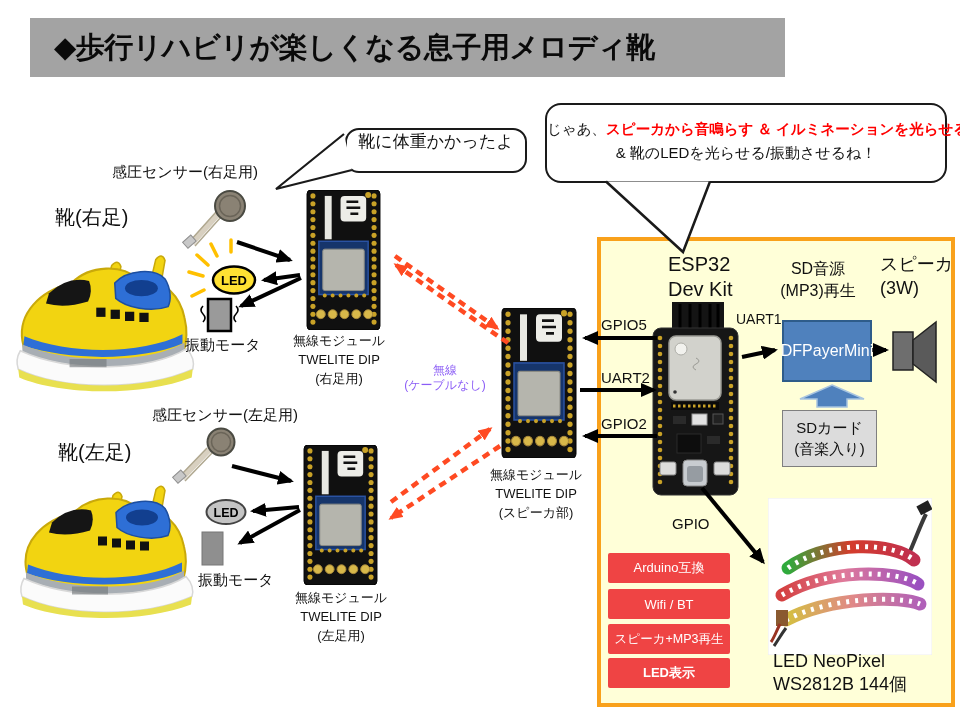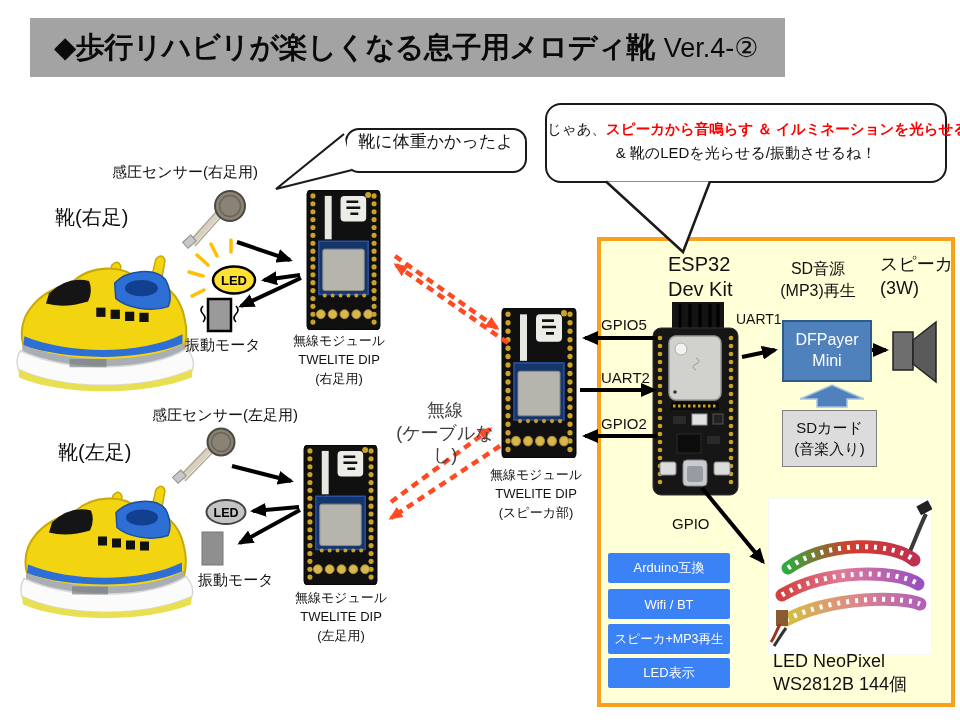--- a/index.html
+++ b/index.html
@@ -24,53 +24,52 @@
   .lbl{z-index:7;line-height:1.25;}
   .center{text-align:center;}
   #lbl-shoe-r{left:55px;top:205px;font-size:20px;}
   #lbl-sensor-r{left:112px;top:163px;font-size:15px;}
   #lbl-motor-r{left:185px;top:336px;font-size:15px;}
   #lbl-module-r{left:283px;top:332px;width:112px;font-size:13px;line-height:1.45;}
   #lbl-shoe-l{left:58px;top:440px;font-size:20px;}
   #lbl-sensor-l{left:152px;top:406px;font-size:15px;}
   #lbl-motor-l{left:198px;top:571px;font-size:15px;}
   #lbl-module-l{left:285px;top:589px;width:112px;font-size:13px;line-height:1.45;}
-  #lbl-wireless{left:387px;top:363px;width:116px;font-size:18px;color:#404040;line-height:1.25;margin-top:36px;}
+  #lbl-wireless{left:387px;top:363px;width:116px;font-size:12px;color:#8b5cf6;line-height:1.25;}
   #lbl-module-c{left:477px;top:466px;width:118px;font-size:13px;line-height:1.45;}
   #lbl-gpio5{left:601px;top:316px;font-size:15px;}
   #lbl-uart2{left:601px;top:369px;font-size:15px;}
   #lbl-gpio2{left:601px;top:415px;font-size:15px;}
   #lbl-uart1{left:736px;top:311px;font-size:14px;}
   #lbl-gpio{left:672px;top:515px;font-size:15px;}
   #lbl-esp32{left:668px;top:252px;font-size:20px;line-height:1.25;}
   #lbl-sdsrc{left:768px;top:258px;width:100px;font-size:16px;line-height:1.4;}
   #lbl-spk{left:880px;top:252px;font-size:18px;line-height:1.35;}
   #lbl-neopixel{left:773px;top:650px;font-size:18px;line-height:1.3;}
   #lbl-made{left:474px;top:641px;width:118px;font-size:22px;font-weight:700;color:#F9A11B;line-height:1.22;}
   
   #dfplayer-box{left:782px;top:320px;width:90px;height:62px;background:#4F81BD;border:2.5px solid #2E5C8A;box-sizing:border-box;color:#fff;
-    display:flex;flex-direction:column;align-items:center;justify-content:center;font-size:16px;line-height:1.3;z-index:7;}
+    display:flex;flex-direction:row;align-items:center;justify-content:center;font-size:16px;line-height:1.3;z-index:7;}
   #sdcard-box{left:782px;top:410px;width:95px;height:57px;background:#DCDCDC;border:1.5px solid #7f7f7f;box-sizing:border-box;
     display:flex;flex-direction:column;align-items:center;justify-content:center;font-size:15px;line-height:1.35;z-index:7;}
-  .feat-btn{left:608px;width:122px;height:30px;background:#3b82f6;border-radius:2px;color:#fff;
+  .feat-btn{left:608px;width:122px;height:30px;background:#ef4444;border-radius:2px;color:#fff;
     display:flex;align-items:center;justify-content:center;font-size:13px;z-index:7;}
-  #feat-0{top:553px;} #feat-1{top:589px;} #feat-2{top:624px;font-size:12.5px;} #feat-3{top:658px;}
+  #feat-0{top:553px;} #feat-1{top:589px;} #feat-2{top:624px;font-size:12.5px;} #feat-3{top:658px;font-weight:bold;}
   
   .imgsvg{position:absolute;z-index:3;}
   #overlay{position:absolute;left:0;top:0;z-index:6;pointer-events:none;}
   #strip-panel{left:768px;top:498px;}
 </style>
 </head>
 <body>
 
 <div id="canvas">
 
   <div id="titlebar" class="abs">
     <span class="t-main">◆歩行リハビリが楽しくなる息子用メロディ靴</span>
-    <span class="t-ver">Ver.4-②</span>
   </div>
 
   <div id="unit-box" class="abs"></div>
 
   <svg class="imgsvg" style="left:8px;top:238px" width="195" height="168" viewBox="0 0 190 160">
     <g>
       <path d="M140,36 l4,-17 q6,-7 9,1 l-3,17 z" fill="#F2D411" stroke="#C9A90A" stroke-width="1.5"></path>
       <path d="M97,40 l4,-15 q6,-7 9,1 l-3,15 z" fill="#F2D411" stroke="#C9A90A" stroke-width="1.5"></path>
       <path d="M14,98 C10,72 30,50 62,42 C80,24 112,24 126,38 C154,38 168,56 172,76 C175,88 174,100 171,110 C120,128 50,124 16,108 Z" fill="#F2D411" stroke="#C9A90A" stroke-width="2"></path>
       <path d="M104,42 C116,29 143,27 153,38 C159,48 159,59 156,65 C139,71 115,66 105,57 Z" fill="#2E6FD6" stroke="#1d4fa0" stroke-width="1.5"></path>

